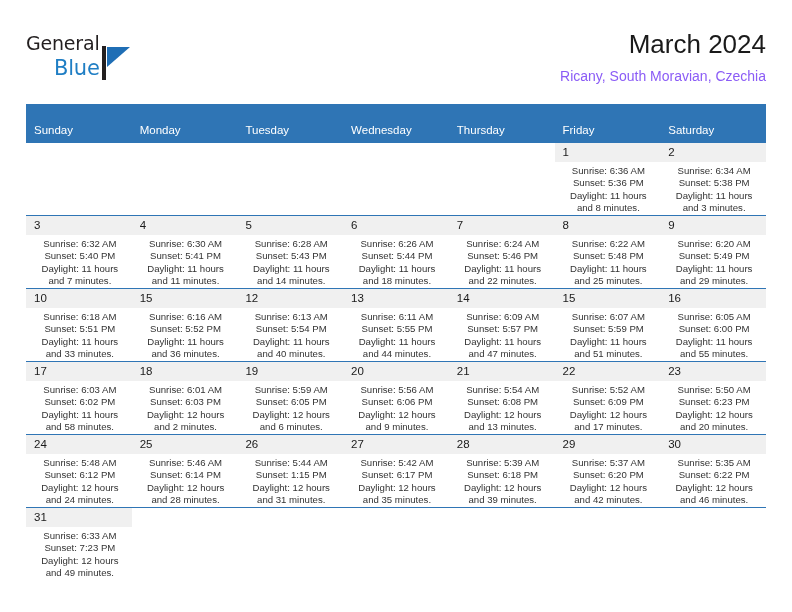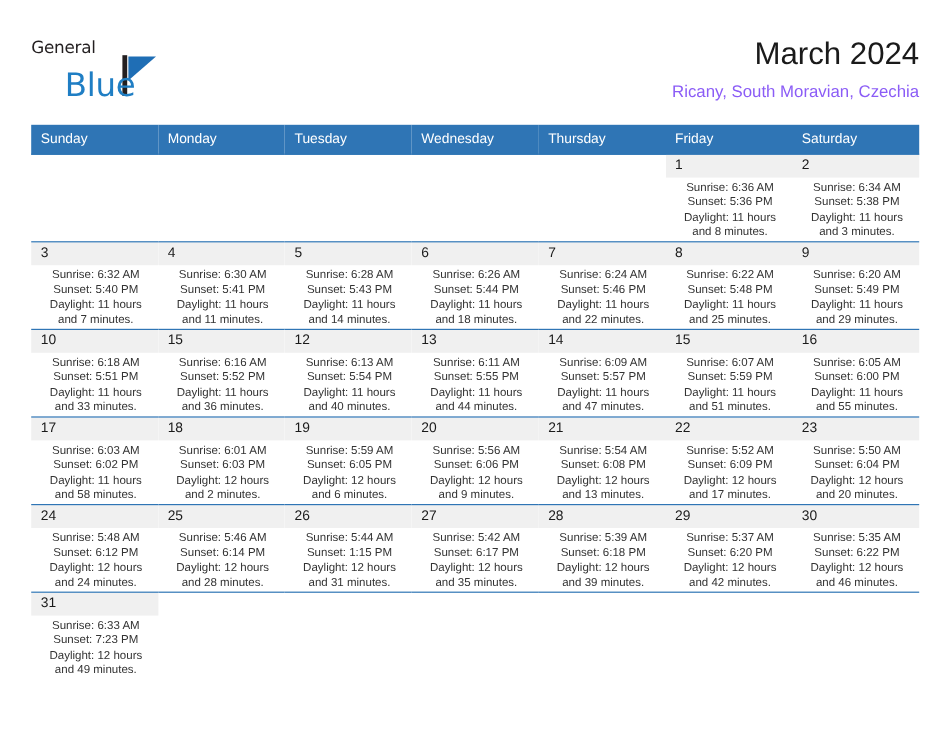--- a/index.html
+++ b/index.html
@@ -33,30 +33,30 @@
     position: absolute;
     left: 0;
     top: 4px;
     width: 150px;
     height: 56px;
   }
   .logo-general {
     position: absolute;
     left: 0;
     top: 0;
-    font-size: 14px;
+    font-size: 19px;
     letter-spacing: -0.2px;
     color: #231f20;
     font-family: "DejaVu Sans", sans-serif;
   }
   .logo-blue {
     position: absolute;
     left: 28px;
     top: 24px;
-    font-size: 27px;
+    font-size: 21px;
     letter-spacing: -0.2px;
     color: #1f7ec4;
     font-family: "DejaVu Sans", sans-serif;
   }
   .logo-bar {
     position: absolute;
     left: 76px;
     top: 14px;
     width: 4px;
     height: 34px;
@@ -102,21 +102,21 @@
     width: 740px;
     border-collapse: collapse;
     table-layout: fixed;
   }
   .calendar th {
     background: #2f75b5;
     color: #ffffff;
     font-weight: normal;
     font-size: 11.5px;
     text-align: left;
-    padding: 5px 0 5px 8px;
+    padding: 19px 0 5px 8px;
     height: 14px;
     border: none;
   }
   .calendar td {
     vertical-align: top;
     padding: 0;
     border: none;
     border-top: 1px solid #2f75b5;
     width: 105.7px;
     height: 72px;
@@ -465,21 +465,21 @@
                 <div>Daylight: 12 hours</div>
                 <div>and 17 minutes.</div>
               </div>
             </div>
           </td>
           <td>
             <div class="cell filled">
               <div class="daynum">23</div>
               <div class="info">
                 <div>Sunrise: 5:50 AM</div>
-                <div>Sunset: 6:04 PM</div>
+                <div>Sunset: 6:23 PM</div>
                 <div>Daylight: 12 hours</div>
                 <div>and 20 minutes.</div>
               </div>
             </div>
           </td>
         </tr>
         <tr class="week-row">
           <td>
             <div class="cell filled">
               <div class="daynum">24</div>

